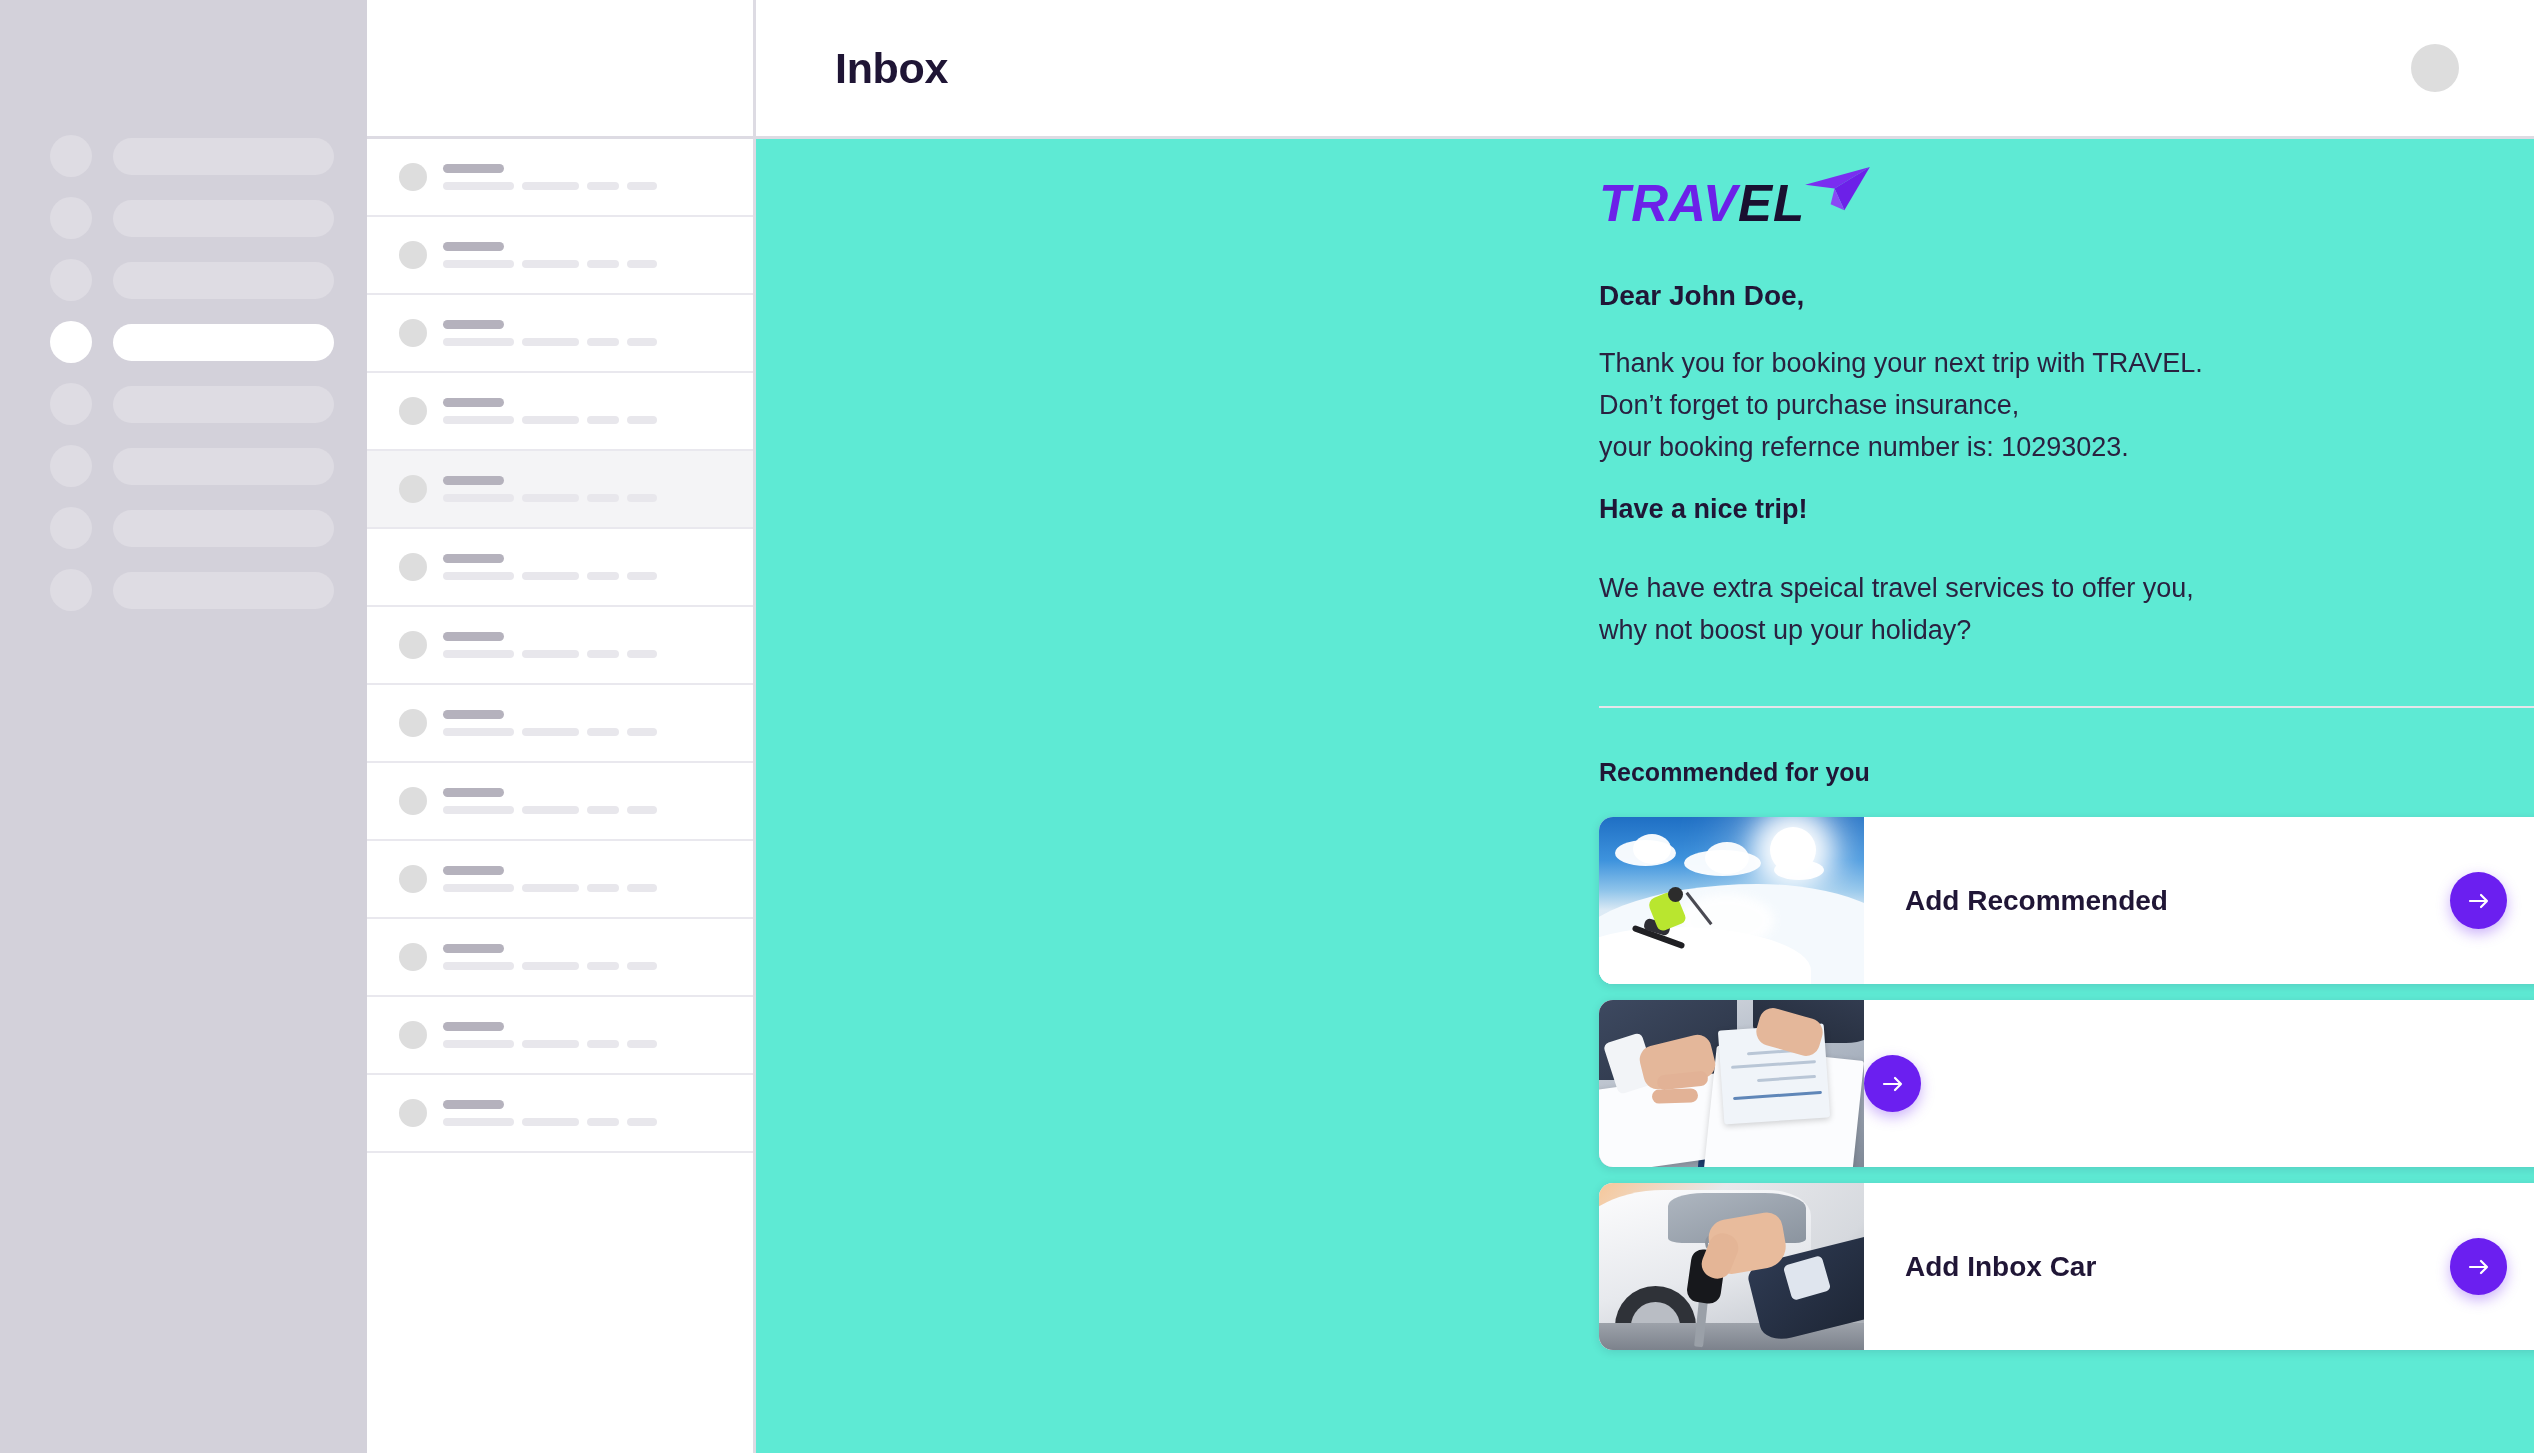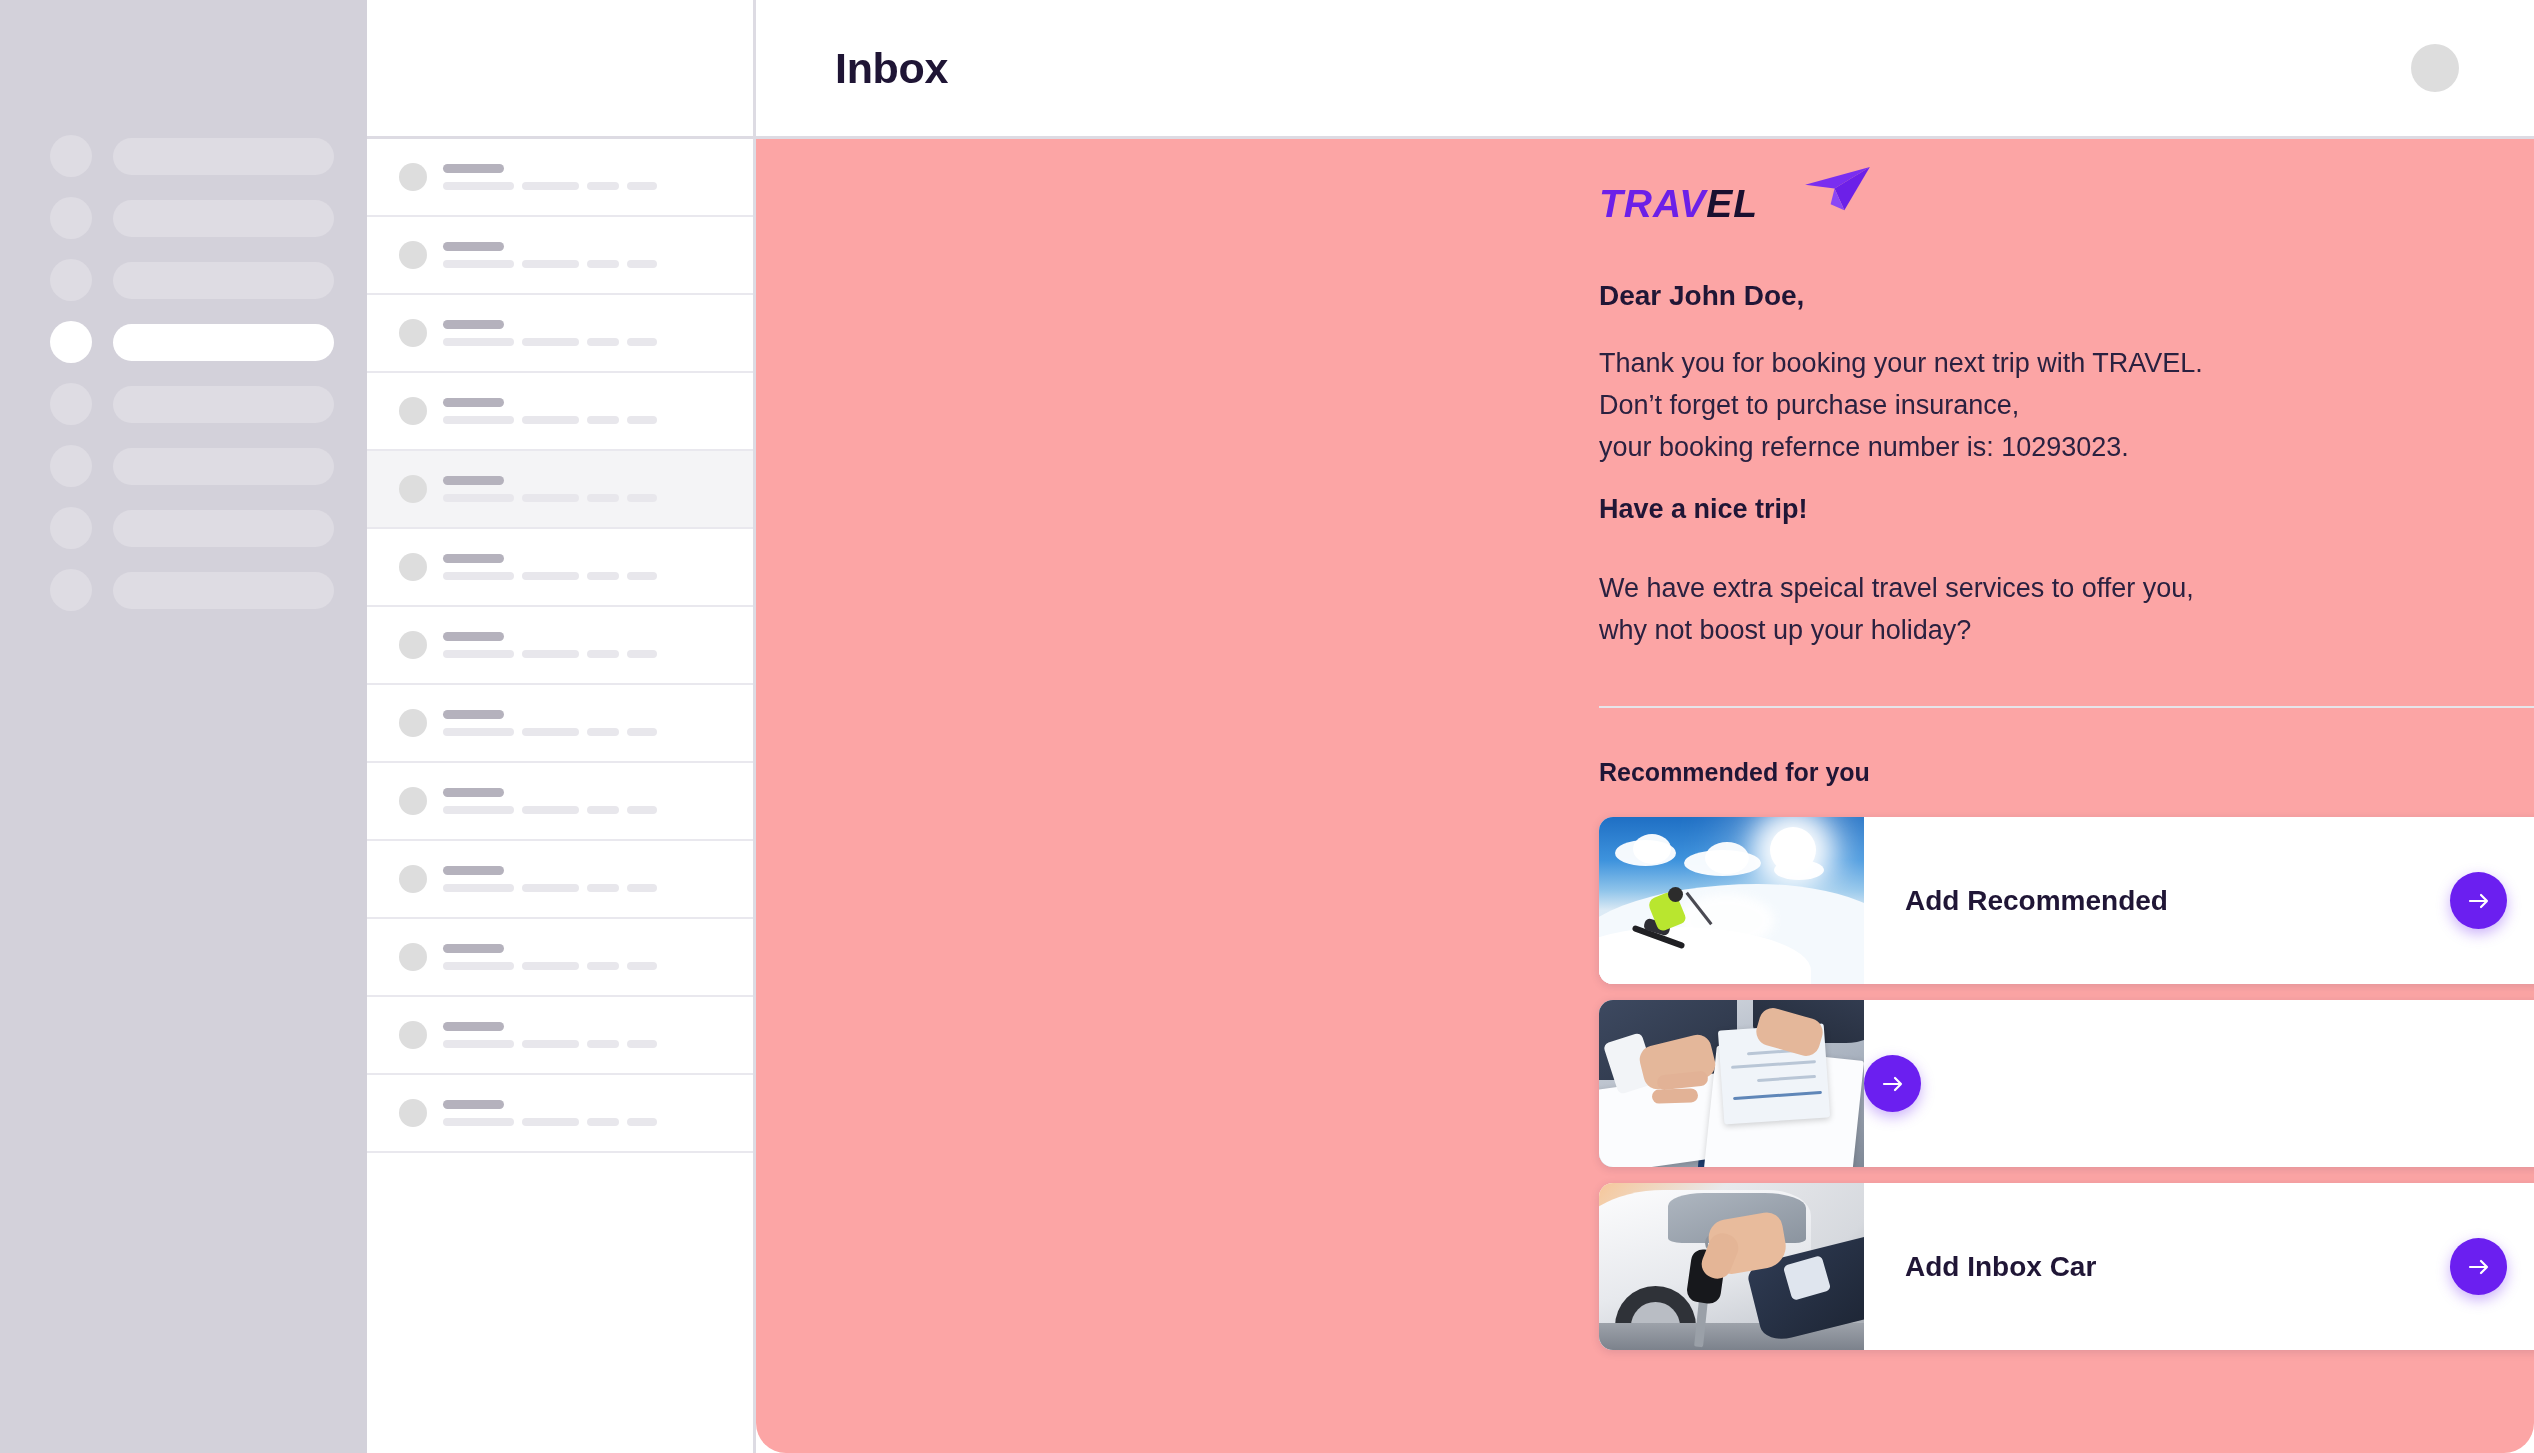--- a/index.html
+++ b/index.html
@@ -119,25 +119,24 @@
   }
   .msg-seg.w1 { width: 71px; }
   .msg-seg.w2 { width: 57px; }
   .msg-seg.w3 { width: 32px; }
   .msg-seg.w4 { width: 30px; }
 
   
   .reader {
     flex: 1 1 auto;
     height: 1453px;
-    background: #fca5a5;
+    background: #5eead4;
     position: relative;
     display: flex;
     flex-direction: column;
-    border-radius: 30px;
   }
   .topbar {
     height: 139px;
     flex: 0 0 139px;
     border-bottom: 3px solid #dddbe3;
     display: flex;
     align-items: center;
     justify-content: space-between;
     padding: 0 75px 0 79px;
     background: #ffffff;
@@ -166,21 +165,21 @@
   .brand-logo {
     position: relative;
     width: 267px;
     height: 61px;
     margin-bottom: 46px;
   }
   .brand-text {
     position: absolute;
     left: 0;
     top: 0;
-    font-size: 39px;
+    font-size: 51px;
     font-weight: 800;
     letter-spacing: 1px;
     line-height: 61px;
     font-style: italic;
   }
   .brand-text .b-travel { color: #6c20e8; }
   .brand-text .b-el { color: #1a1030; }
   .brand-plane {
     position: absolute;
     right: -6px;

